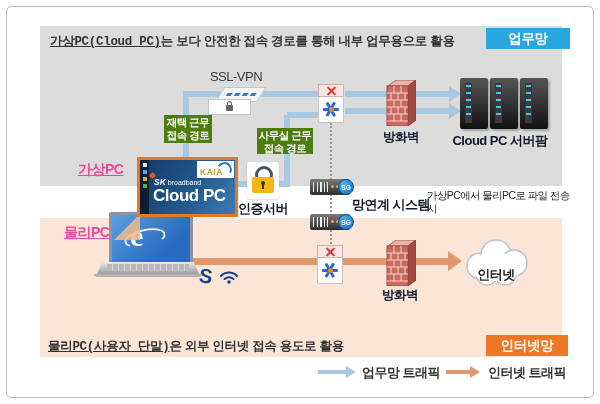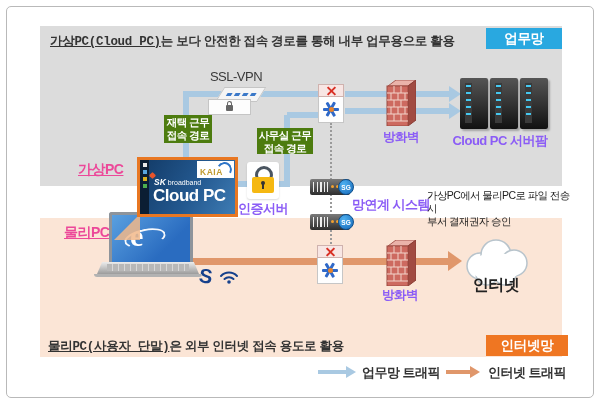--- a/index.html
+++ b/index.html
@@ -9,21 +9,21 @@
   .abs{position:absolute;}
   .zone-work{left:40px;top:26px;width:522px;height:160px;background:#dcdcdc;}
   .zone-net{left:40px;top:218px;width:522px;height:139px;background:#fbe5d6;}
 
   .banner{font-size:12.5px;font-weight:bold;letter-spacing:-0.3px;white-space:nowrap;color:#333;}
   .banner .u{text-decoration:underline;font-family:Liberation Mono, monospace;}
   .top-banner{left:50px;top:33px;}
   .bottom-banner{left:48px;top:338px;}
 
   .badge{color:#fff;font-weight:bold;font-size:13.5px;text-align:center;line-height:21px;letter-spacing:-0.3px;}
-  .badge-work{left:486px;top:28px;width:76px;height:21px;background:#29a8e0;}
+  .badge-work{left:486px;top:28px;width:84px;height:21px;background:#29a8e0;}
   .badge-net{left:486px;top:335px;width:82px;height:21px;background:#ef7622;}
 
   
   .bline{background:#a9c9e2;}
   .oline{background:#e0976b;}
   .l1{left:183px;top:94px;width:6px;height:64px;}
   .l2{left:183px;top:91px;width:149px;height:6px;}
   .l3{left:284px;top:115px;width:6px;height:72px;}
   .l4{left:287px;top:112px;width:45px;height:6px;}
   .l5{left:238px;top:181px;width:52px;height:6px;}
@@ -39,21 +39,21 @@
   
   .chip{background:#4d7c0f;color:#fff;font-weight:bold;font-size:10.5px;text-align:center;
         line-height:13px;letter-spacing:-0.5px;padding-top:1px;}
   .chip-home{left:164px;top:115px;width:48px;height:27px;}
   .chip-office{left:257px;top:128px;width:56px;height:25px;}
 
   .side-label{font-weight:bold;font-size:14px;text-decoration:underline;letter-spacing:-0.5px;color:#ec4899;}
   .lbl-vpc{left:78px;top:161px;}
   .lbl-ppc{left:64px;top:224px;}
 
-  .node-label{font-weight:bold;font-size:12.5px;color:#8b5cf6;text-align:center;letter-spacing:-0.5px;white-space:nowrap;}
+  .node-label{font-weight:bold;font-size:12.5px;color:#0f172a;text-align:center;letter-spacing:-0.5px;white-space:nowrap;}
 
   
   .ssl-label{left:198px;top:69px;width:76px;text-align:center;font-size:13px;font-weight:500;color:#3a3a3a;}
   .vpn{left:208px;top:87px;width:48px;height:27px;}
   .vtop{position:absolute;left:7px;top:0;width:40px;height:13px;background:#f5f5f5;border:1px solid #c5c5c5;
         transform:skewX(-32deg);transform-origin:bottom left;display:flex;gap:3px;align-items:center;justify-content:center;}
   .vdash{width:5px;height:3px;background:#3a78c8;}
   .vfront{position:absolute;left:0;top:12px;width:41px;height:14px;background:#fdfdfd;border:1px solid #c5c5c5;}
   .vlock{position:absolute;left:17px;top:5px;width:7px;height:6px;background:#666;border-radius:1px;}
   .vlock::before{content:"";position:absolute;top:-4px;left:1px;width:3px;height:4px;border:1.5px solid #666;
@@ -143,21 +143,21 @@
   .sg .sgc{position:absolute;right:-4px;top:0;width:16px;height:16px;border-radius:50%;
            background:radial-gradient(circle at 35% 30%,#4db0f0,#1668b8);border:1px solid #0d4f8c;
            color:#fff;font-size:6.5px;font-weight:bold;text-align:center;line-height:16px;box-sizing:border-box;}
   .sg1{left:310px;top:179px;} .sg2{left:310px;top:214px;}
   .gw-label{left:352px;top:196px;font-size:13px;}
 
   .note-right{left:427px;top:189px;width:145px;font-size:10.5px;line-height:13px;color:#222;letter-spacing:-0.6px;font-weight:500;}
 
   
   .cloud{left:458px;top:236px;width:76px;height:52px;z-index:2;}
-  .cloud-label{position:absolute;left:0;top:39px;width:76px;text-align:center;font-size:16px;font-weight:bold;color:#222;letter-spacing:-0.5px;}
+  .cloud-label{position:absolute;left:0;top:30px;width:76px;text-align:center;font-size:13px;font-weight:bold;color:#222;letter-spacing:-0.5px;}
 
   
   .leg-line-b{left:318px;top:370px;width:28px;height:4px;background:#a9c9e2;}
   .leg-ah-b{left:346px;top:366px;border-width:6px 0 6px 10px;border-left-color:#a9c9e2;}
   .leg-line-o{left:446px;top:370px;width:24px;height:4px;background:#e0976b;}
   .leg-ah-o{left:470px;top:366px;border-width:6px 0 6px 10px;border-left-color:#e0976b;}
   .leg-txt{font-size:13px;font-weight:bold;color:#333;letter-spacing:-0.5px;}
   .leg1{left:362px;top:364px;} .leg2{left:488px;top:364px;}
 </style>
 </head>
@@ -363,21 +363,20 @@
   <div class="abs sg sg2">
     <span class="bars"></span>
       <span class="d1"></span>
       <span class="d2"></span>
     <span class="sgc">SG</span>
   </div>
   <div class="abs node-label gw-label">망연계 시스템</div>
 
   <div class="abs note-right">
     <div>가상PC에서 물리PC로 파일 전송 시</div>
-    <div>부서 결재권자 승인</div>
   </div>
 
   <div class="abs cloud">
     <svg width="76" height="52" viewBox="0 0 76 52">
       <g fill="#ffffff" stroke="#b8c4cc" stroke-width="1.5">
         <circle cx="22" cy="30" r="13"></circle>
         <circle cx="38" cy="19" r="15"></circle>
         <circle cx="56" cy="27" r="13"></circle>
         <circle cx="29" cy="38" r="11"></circle>
         <circle cx="47" cy="38" r="11"></circle>

